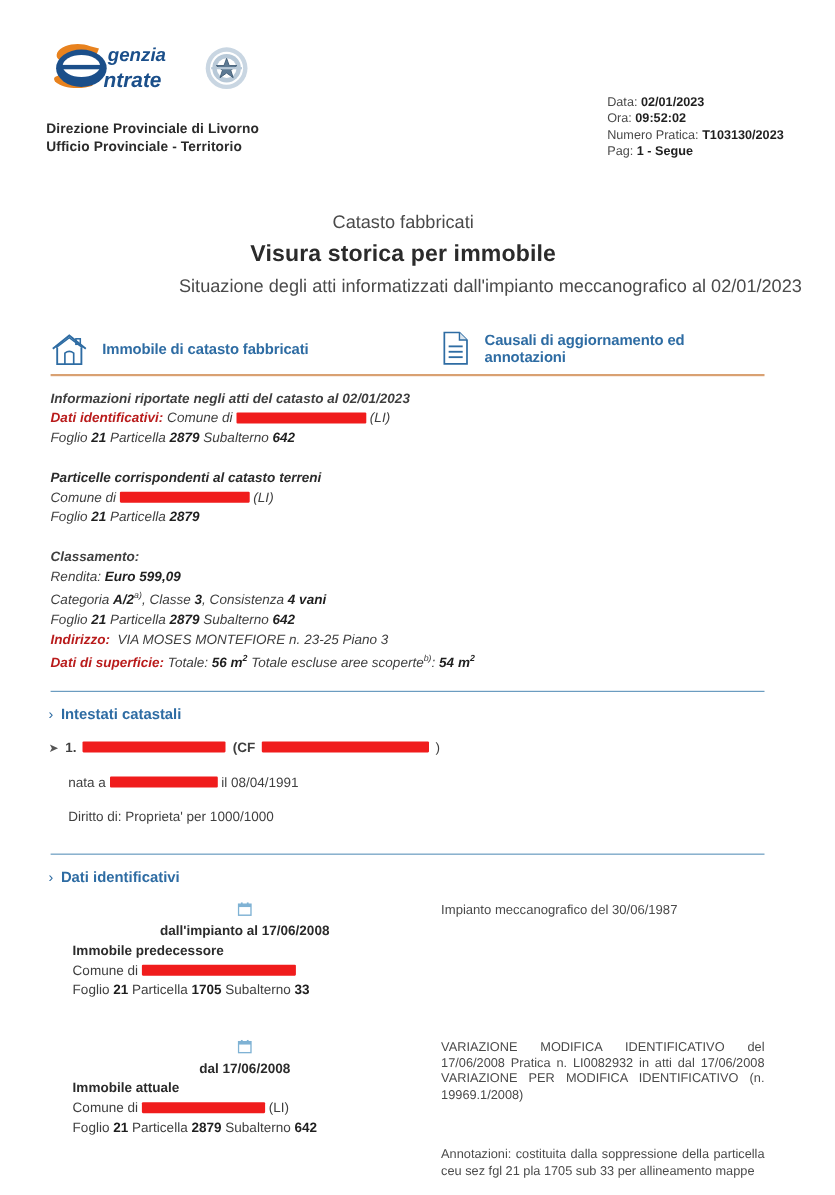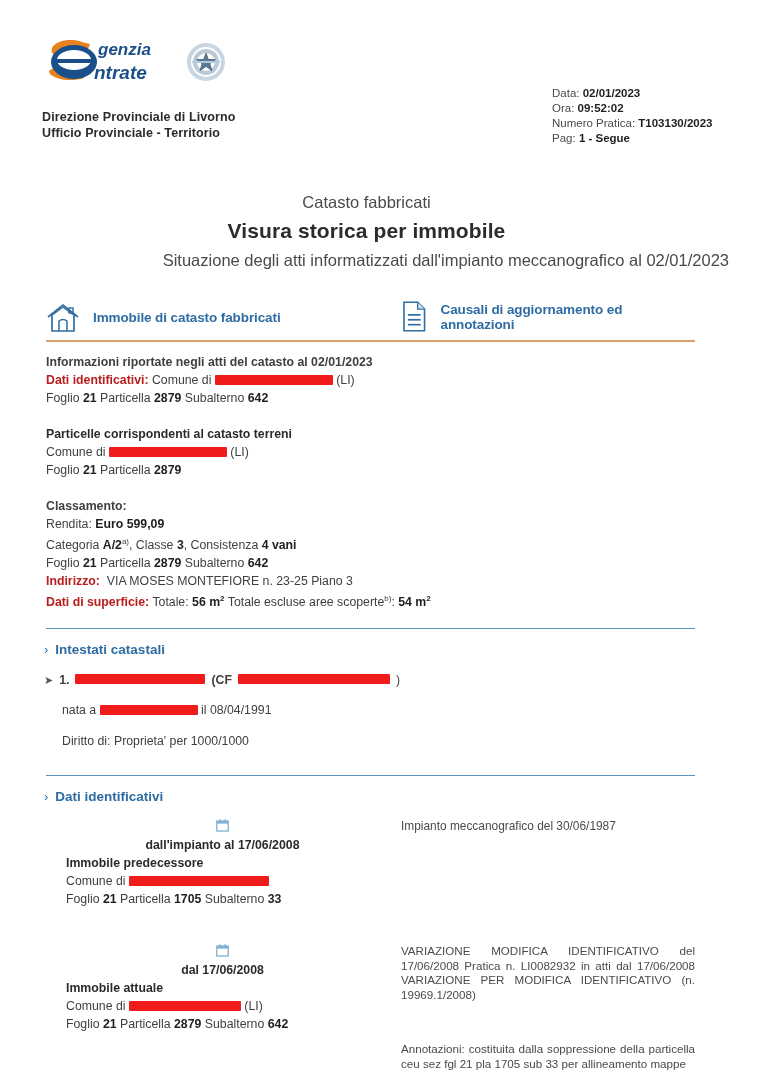--- a/index.html
+++ b/index.html
@@ -100,20 +100,21 @@
     font-size: 13.5px;
     font-weight: bold;
     color: #2e6ca3;
     letter-spacing: -0.1px;
   }
 
   
   .content {
     margin: 0 34px 0 42px;
     position: relative;
+    font-style: italic;
   }
 
   .blk { margin-top: 11px; }
 
   .lbl-blue {
     color: #b91c1c;
     font-weight: bold;
   }
   .ln {
     font-size: 12.3px;

